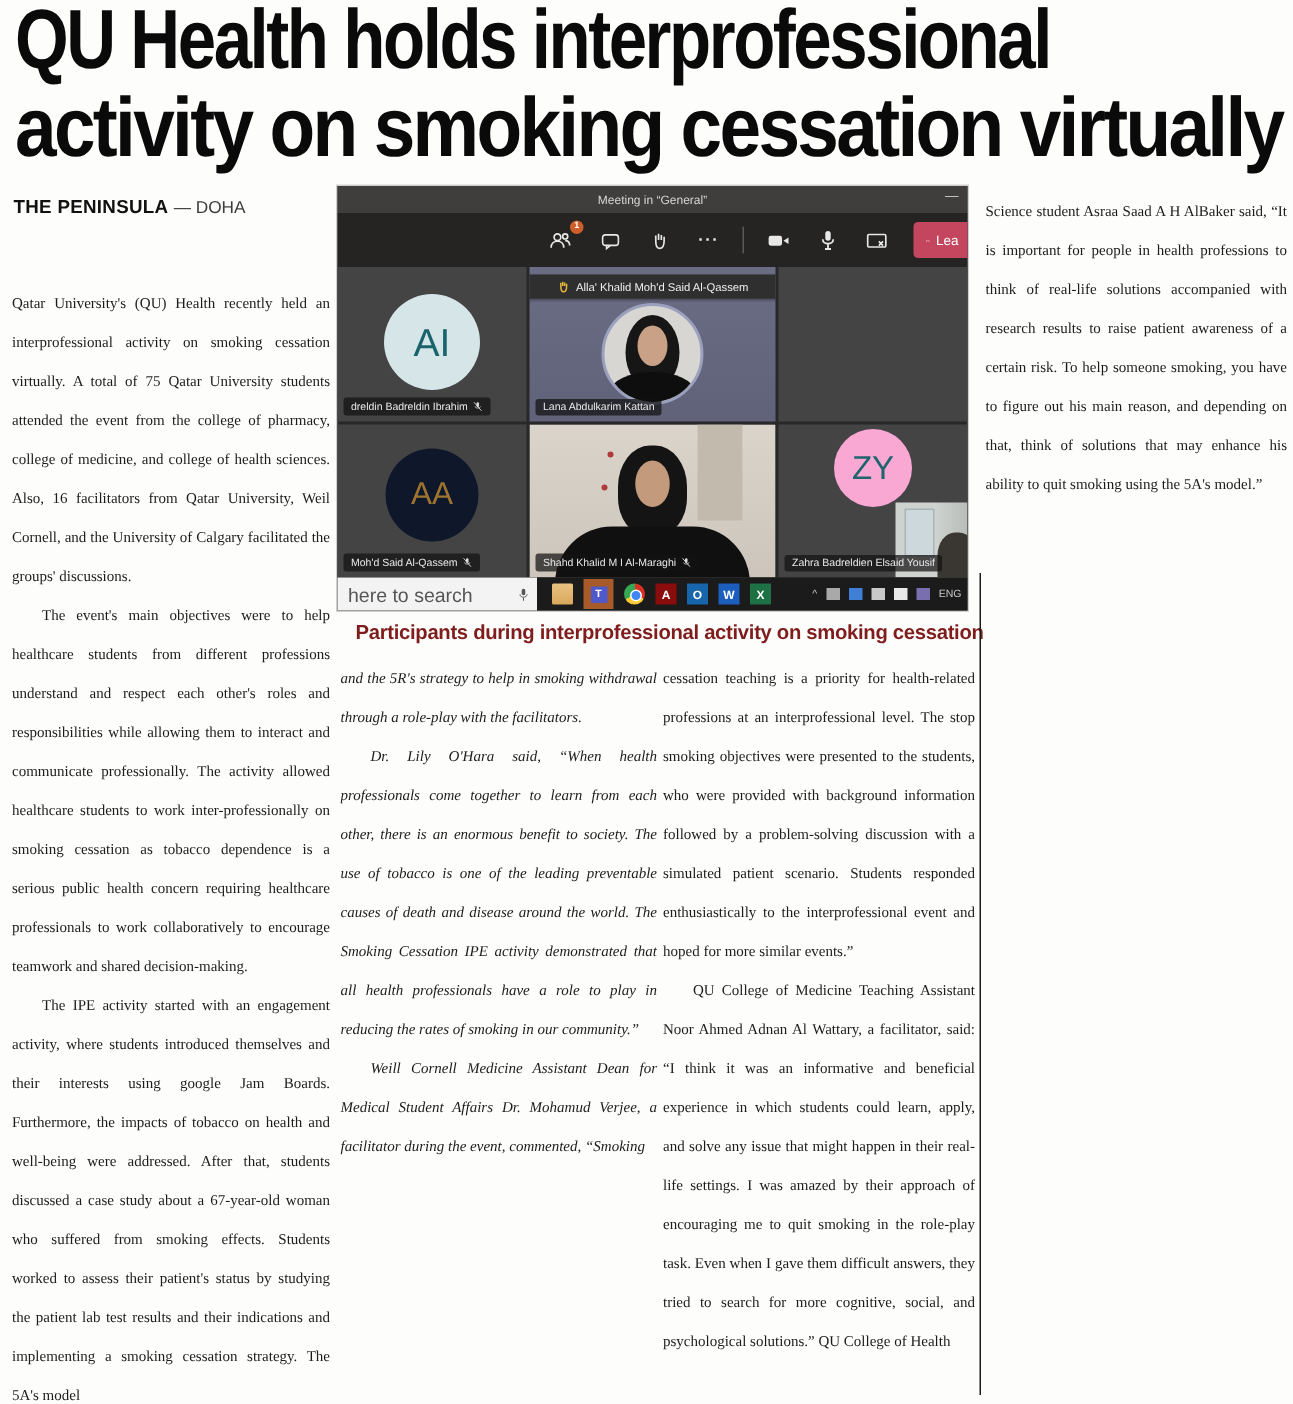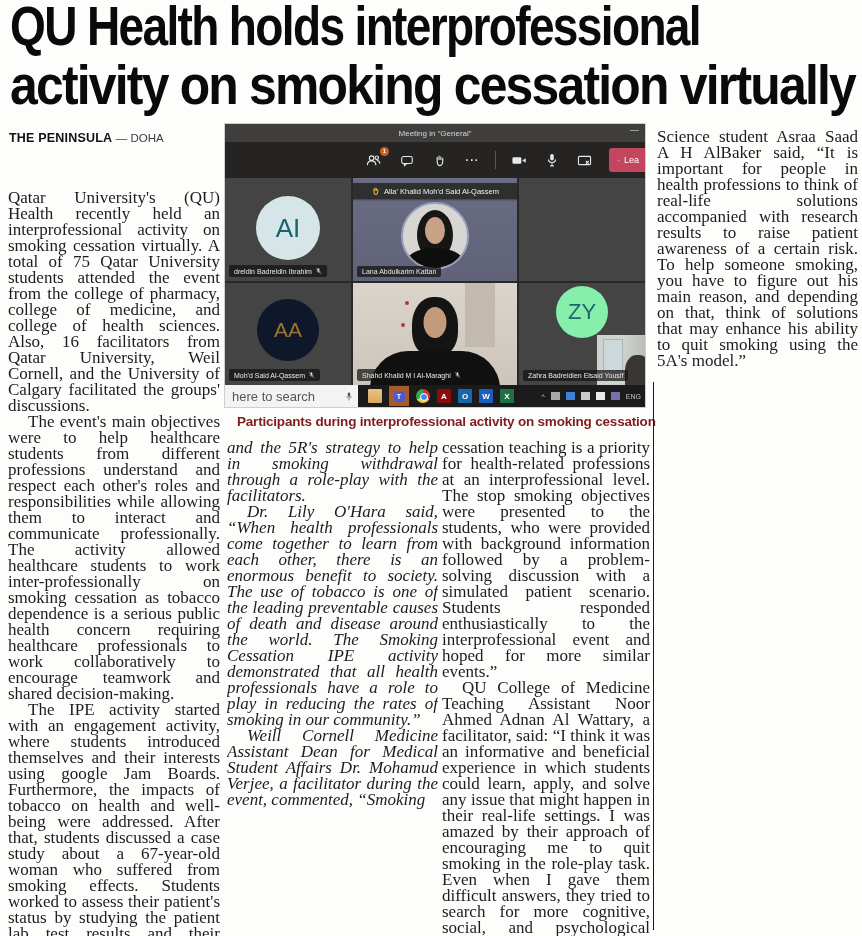--- a/index.html
+++ b/index.html
@@ -7,21 +7,21 @@
         font-family:"Liberation Serif", serif;color:#1c1c1c;}
   
   .headline{position:absolute;left:10px;top:-4px;margin:0;font-family:"Liberation Sans",sans-serif;
             font-weight:700;font-size:56px;line-height:59px;color:#0a0a0a;letter-spacing:-2px;white-space:nowrap;}
   .hl{display:block;transform-origin:left center;}
   
   .byline{position:absolute;left:9px;top:131px;font-family:"Liberation Sans",sans-serif;font-size:12.5px;color:#111;}
   .byline .src{font-weight:700;letter-spacing:.2px;}
   .byline .city{font-weight:400;color:#3c3c3c;font-size:11.5px;}
   
-  .col{position:absolute;text-align:justify;font-size:17px;line-height:16px;overflow:hidden;}
+  .col{position:absolute;text-align:justify;font-size:10px;line-height:26px;overflow:hidden;}
   .col p{margin:0;}
   .col p + p{text-indent:20px;}
   .col-left{left:8px;top:158px;width:212px;height:778px;margin-top:32px;}
   .col-mid{left:227px;top:440px;width:211px;height:496px;font-style:italic;}
   .col-third{left:442px;top:440px;width:208px;height:496px;}
   .col-right{left:657px;top:129px;width:201px;height:256px;}
   .vrule{position:absolute;left:653px;top:382px;width:1px;height:548px;background:#1a1a1a;}
   
   .caption{position:absolute;left:237px;top:414px;width:424px;font-family:"Liberation Sans",sans-serif;
            font-weight:700;font-size:13.5px;letter-spacing:-.2px;color:#7f1d1d;}
@@ -44,21 +44,21 @@
              width:36px;overflow:hidden;cursor:pointer;}
   
   .ts-grid{position:relative;width:420px;height:207px;background:#292828;display:grid;
            grid-template-columns:126px 164px 126px;grid-template-rows:103px 102px;gap:2px;}
   .tile{position:relative;background:#454444;overflow:hidden;}
   .tile-purple{background:linear-gradient(#6a6d84,#5f6278);}
   .init-circle{position:absolute;left:50%;transform:translateX(-50%);border-radius:50%;
                display:flex;align-items:center;justify-content:center;font-family:"Liberation Sans",sans-serif;}
   .c-ai{top:18px;width:64px;height:64px;background:#d6e6e8;color:#19646c;font-size:26px;}
   .c-aa{top:16px;width:62px;height:62px;background:#0f172a;color:#9c742f;font-size:21px;}
-  .c-zy{top:3px;width:52px;height:52px;background:#86efac;color:#20656e;font-size:22px;}
+  .c-zy{top:3px;width:52px;height:52px;background:#f9a8d4;color:#20656e;font-size:22px;}
   .nlabel{position:absolute;left:4px;bottom:4px;max-width:calc(100% - 8px);background:rgba(18,18,18,.72);
           color:#e9e9e9;font-size:7px;padding:2px 5px;border-radius:2px;display:flex;align-items:center;
           gap:3px;white-space:nowrap;overflow:hidden;}
   .raise-banner{position:absolute;top:5px;left:50%;transform:translateX(-50%);background:#2f2f2f;
                 border-radius:3px;color:#f0f0f0;font-size:7.5px;padding:3px 24px;display:flex;
                 align-items:center;gap:4px;white-space:nowrap;box-shadow:0 1px 2px rgba(0,0,0,.4);}
   
   .avatar-ring{position:absolute;top:24px;left:50%;transform:translateX(-50%);width:64px;height:64px;
                border-radius:50%;border:2px solid #9aa0bd;background:#d8d6d2;overflow:hidden;}
   .avatar-ring .hijab{position:absolute;top:6px;left:14px;width:36px;height:50px;border-radius:50%;background:#161616;}

